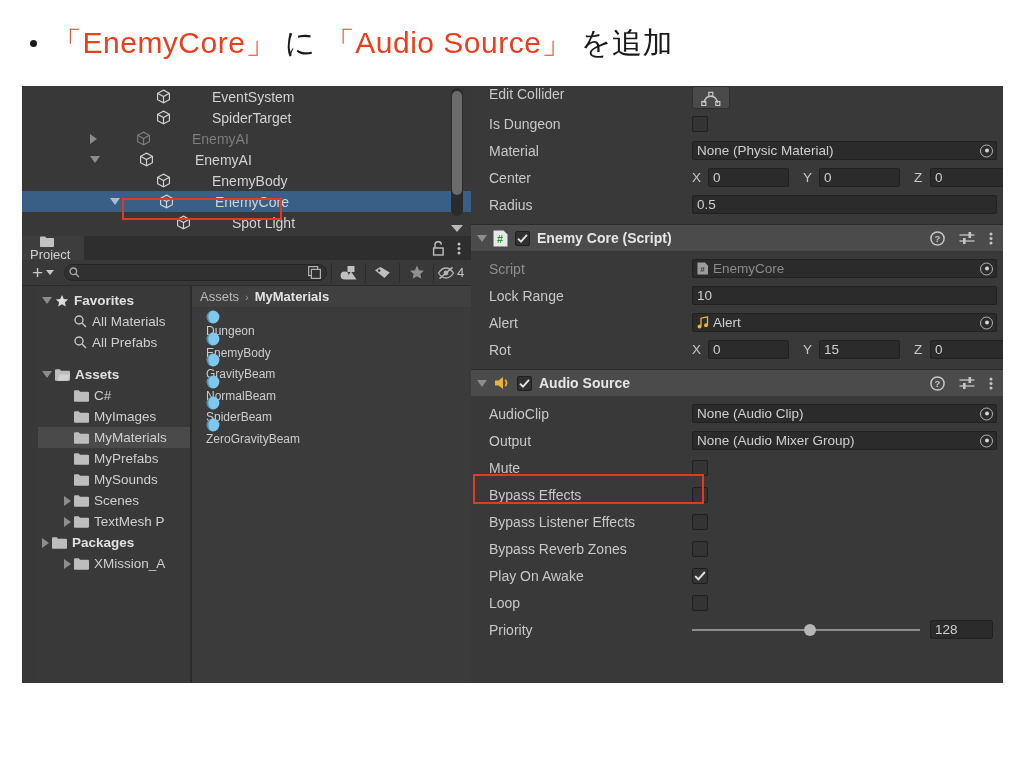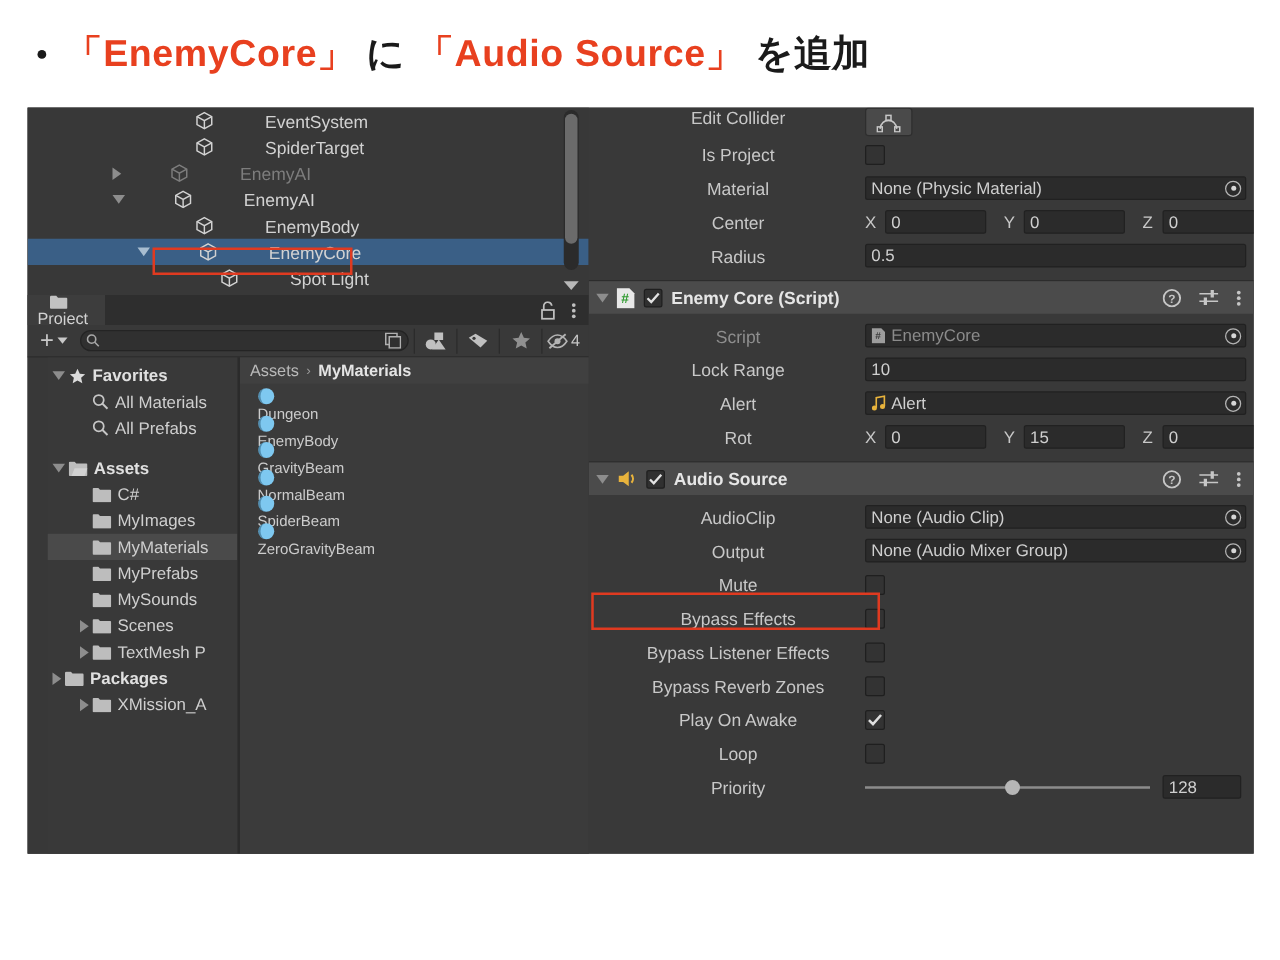--- a/index.html
+++ b/index.html
@@ -21,21 +21,21 @@
   .bullet-dot {
     width: 7px; height: 7px;
     border-radius: 50%;
     background: #1a1a1a;
     margin-left: 30px;
     margin-right: 15px;
     flex: 0 0 auto;
   }
   .title-text {
     font-size: 30px;
-    font-weight: bold;
+    font-weight: normal;
     color: #1a1a1a;
     letter-spacing: 0.5px;
     white-space: nowrap;
   }
   .title-red { color: #e8401f; }
 
   
   #unity-shot {
     position: absolute;
     left: 22px; top: 86px;
@@ -336,21 +336,20 @@
     display: flex;
     align-items: center;
     padding-left: 18px;
   }
   .prop-label {
     width: 203px;
     font-size: 14px;
     color: #c8c8c8;
     flex: 0 0 auto;
     white-space: nowrap;
-    text-align: center;
   }
   .prop-label.dim { color: #8e8e8e; }
 
   .field {
     height: 19px;
     background: #2b2b2b;
     border: 1px solid #212121;
     border-radius: 2px;
     display: flex;
     align-items: center;
@@ -777,21 +776,21 @@
           <svg width="20" height="16" viewBox="0 0 20 16">
             <path d="M3 13 C4.5 4 15 4 16.5 13" fill="none" stroke="#c8c8c8" stroke-width="1.3"></path>
             <rect x="0.8" y="11.5" width="4" height="4" fill="none" stroke="#c8c8c8" stroke-width="1.2"></rect>
             <rect x="14.8" y="11.5" width="4" height="4" fill="none" stroke="#c8c8c8" stroke-width="1.2"></rect>
             <rect x="7.8" y="2.3" width="4" height="4" fill="none" stroke="#c8c8c8" stroke-width="1.2"></rect>
           </svg>
         </div>
       </div>
       <div id="collider-rows">
           <div class="prop-row">
-      <span class="prop-label">Is Project</span>
+      <span class="prop-label">Is Dungeon</span>
             <span class="checkbox"></span>
     </div>
           <div class="prop-row">
       <span class="prop-label">Material</span>
             <span class="field wide objref">
               <span>None (Physic Material)</span>
               <span class="obj-dot"></span>
             </span>
     </div>
           <div class="prop-row">

